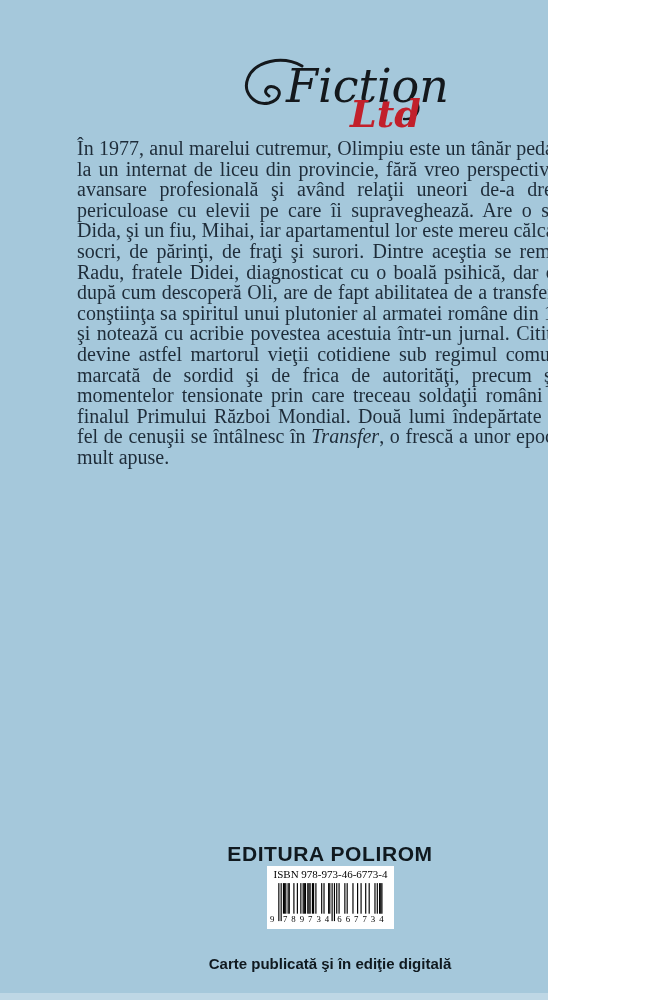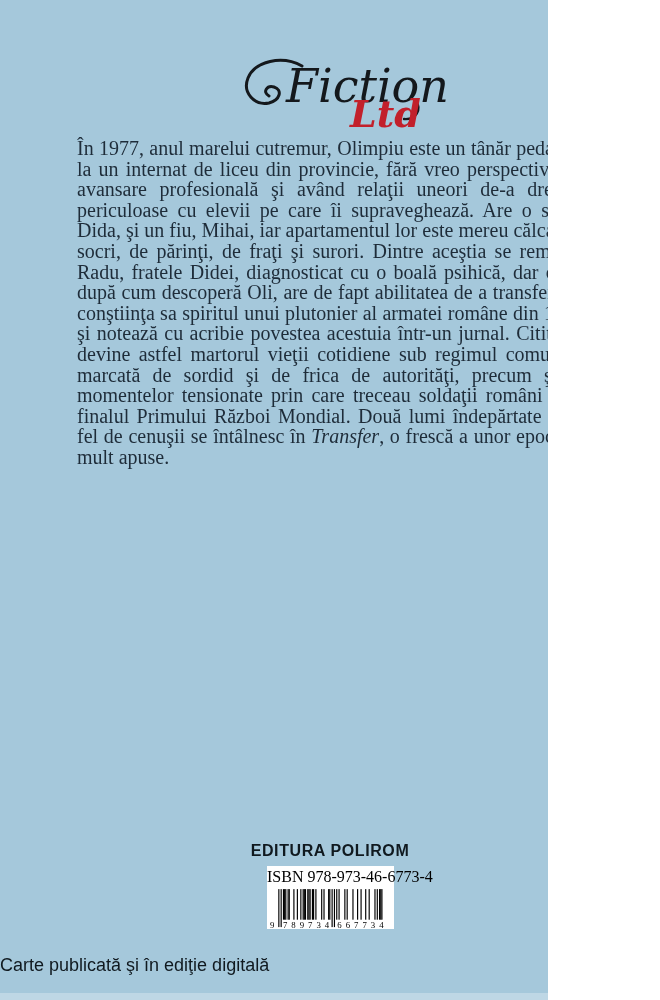--- a/index.html
+++ b/index.html
@@ -49,58 +49,58 @@
     font-size:20px;
     line-height:20.6px;
     text-align:justify;
     color:var(--text);
   }
   .synopsis em{font-style:italic;}
   .footer-publisher{
     position:absolute;left:0;top:842px;width:660px;
     text-align:center;
     font-weight:bold;
-    font-size:16px;
+    font-size:21px;
     letter-spacing:0.6px;
     color:var(--footer-text);
   }
   .barcode-box{
     position:absolute;left:267px;top:866px;
     width:127px;height:63px;
     background:var(--barcode-bg);
     text-align:center;
     box-sizing:border-box;
     padding-top:2px;
   }
   .isbn{
     font-family:"Liberation Serif",serif;
-    font-size:16px;
+    font-size:11px;
     letter-spacing:0px;
     color:#000;
     white-space:nowrap;
   }
   .bars{display:block;margin:1px auto 0;width:123px;height:45px;}
   .bars rect{fill:#000;}
   .bars text{
     font-family:"Liberation Serif",serif;
     font-size:9.5px;
     fill:#000;
   }
   .footer-website{
     position:absolute;left:0;top:931px;width:660px;
     text-align:center;
     font-weight:bold;
     font-size:19px;
     color:var(--footer-text);
   }
   .footer-note{
     position:absolute;left:0;top:955px;width:660px;
-    text-align:left;
-    font-weight:normal;
-    font-size:18px;
+    text-align:center;
+    font-weight:bold;
+    font-size:15px;
     color:var(--footer-text);
   }
   .bottom-strip{
     position:absolute;left:0;bottom:0;width:660px;height:7px;
     background:rgba(255,255,255,0.28);
   }
 </style>
 </head>
 <body>
 

